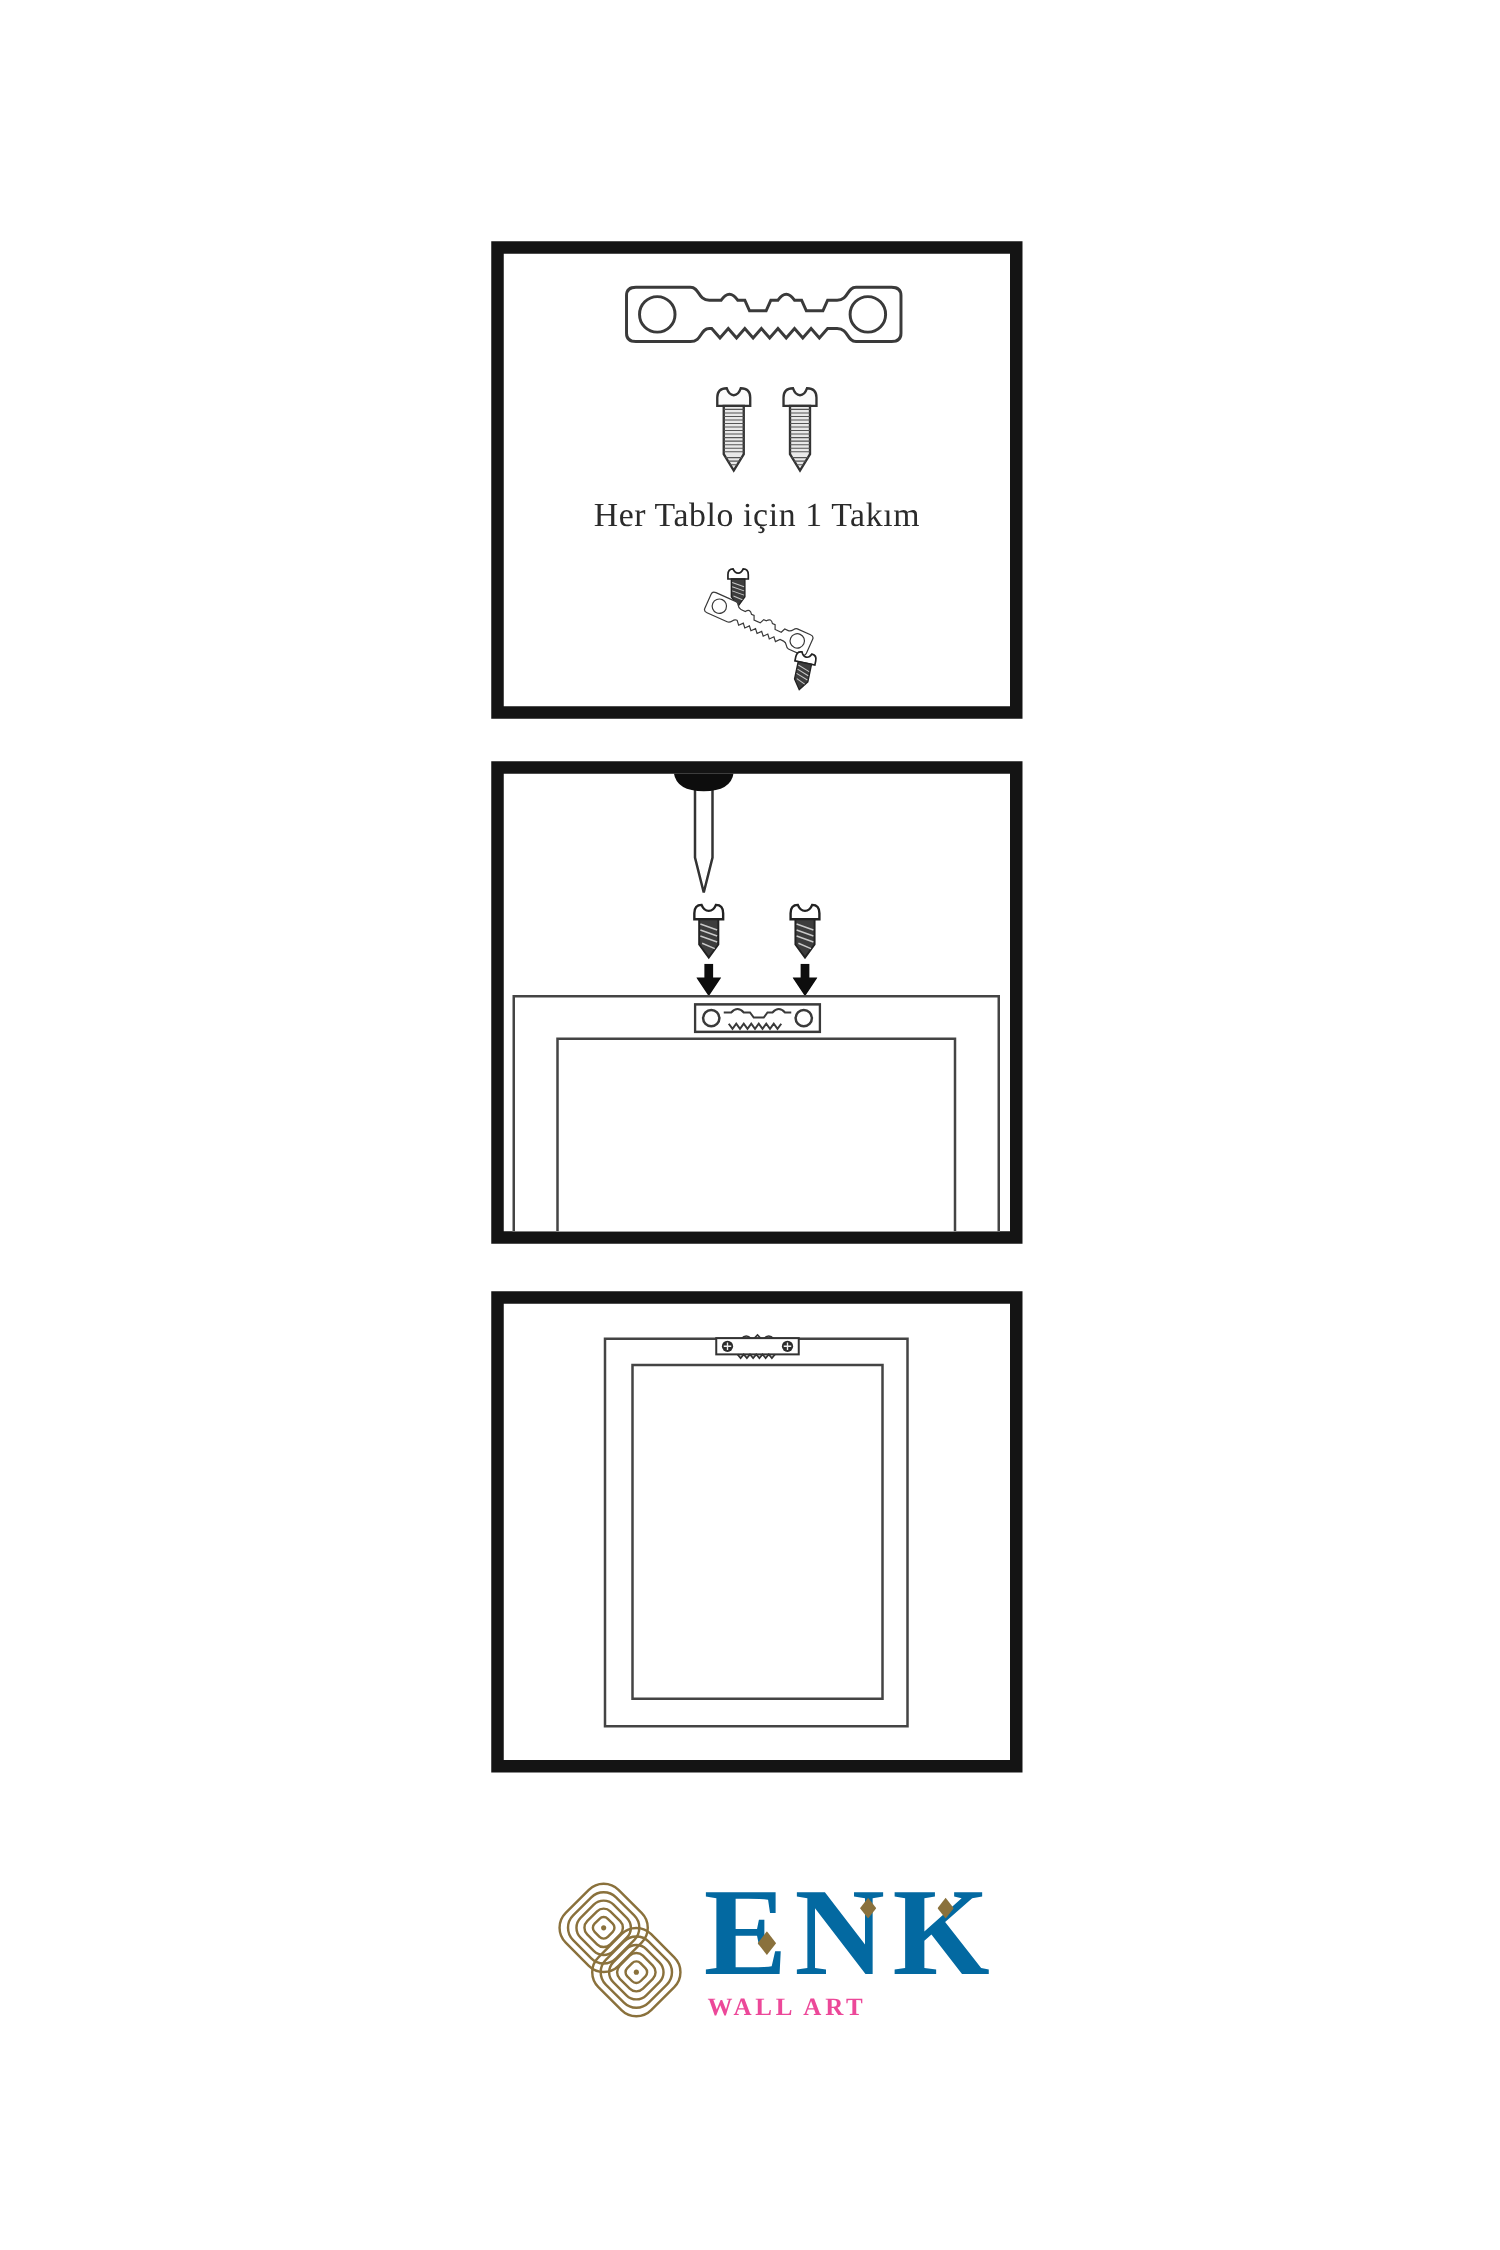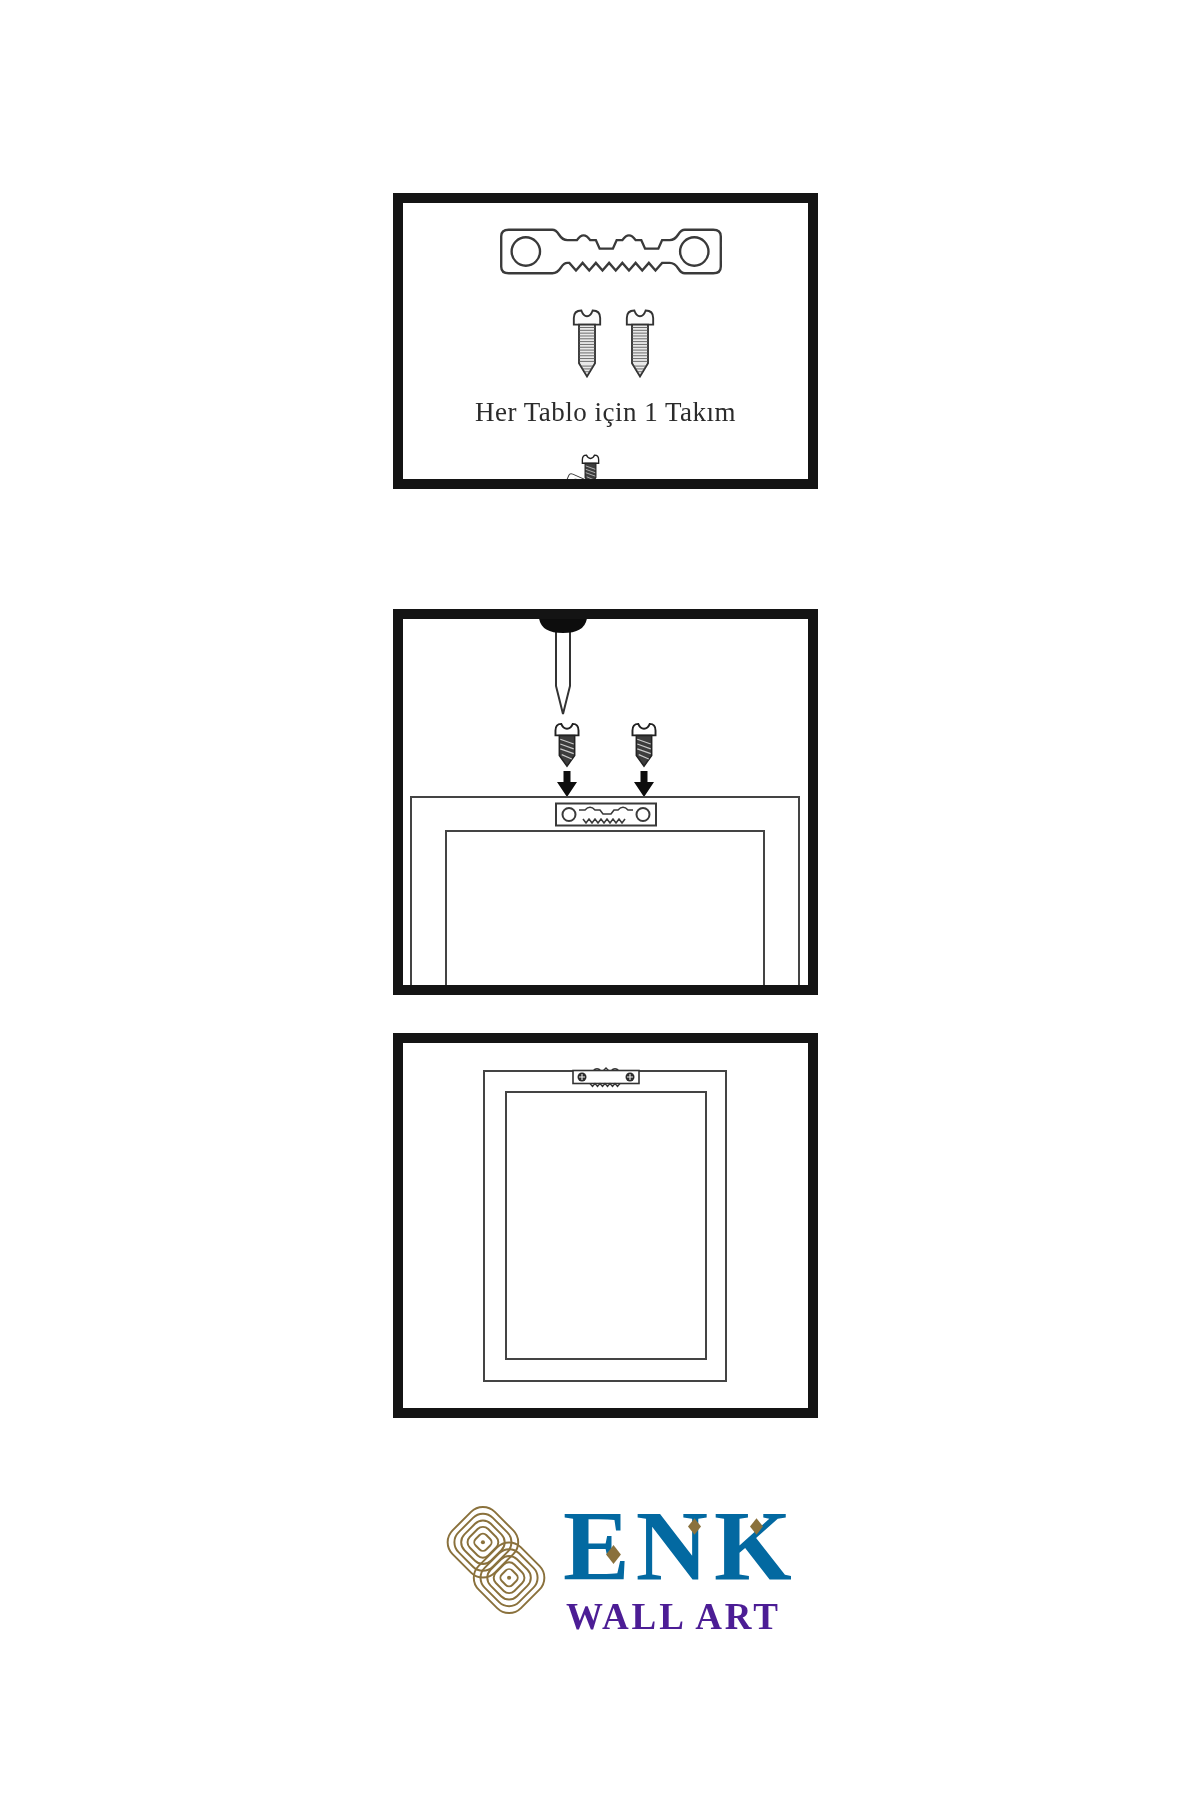--- a/index.html
+++ b/index.html
@@ -1,31 +1,31 @@
 <!DOCTYPE html>
 <html><head>
 <meta charset="utf-8">
 <style>
   html,body{margin:0;padding:0;background:#ffffff;}
   #canvas{position:relative;width:1200px;height:1800px;background:#ffffff;margin:0 auto;
           font-family:"Liberation Serif", serif;overflow:hidden;}
   .panel{position:absolute;left:393px;width:425px;background:#ffffff;
          border:10px solid #141414;box-sizing:border-box;overflow:hidden;}
-  #panel-kit{top:193px;height:296px;}
+  #panel-kit{top:193px;height:382px;}
   #panel-install{top:609px;height:386px;}
   #panel-hang{top:1033px;height:385px;}
   .abs{position:absolute;}
   .caption{position:absolute;left:0;right:0;text-align:center;
            font-size:27px;letter-spacing:0.5px;color:#2b2b2b;}
   .frame-rect{position:absolute;border:2px solid #444;background:#ffffff;box-sizing:border-box;}
   .rot24{transform:rotate(24deg);transform-origin:50% 50%;}
   .rot12{transform:rotate(12deg);transform-origin:50% 50%;}
   .brand{position:absolute;font-weight:bold;font-size:100px;line-height:1;
          letter-spacing:6px;color:#0369a1;}
-  .tagline{position:absolute;font-size:37px;letter-spacing:3px;color:#4c1d95;font-weight:bold;}
+  .tagline{position:absolute;font-size:20px;letter-spacing:3px;color:#ec4899;font-weight:bold;}
   svg{display:block;}
 </style>
 </head>
 <body>
 
 <div id="canvas">
 
   <svg width="0" height="0" style="position:absolute" aria-hidden="true">
     <defs>
       <symbol id="sym-hanger-big" viewBox="0 0 240 56">

